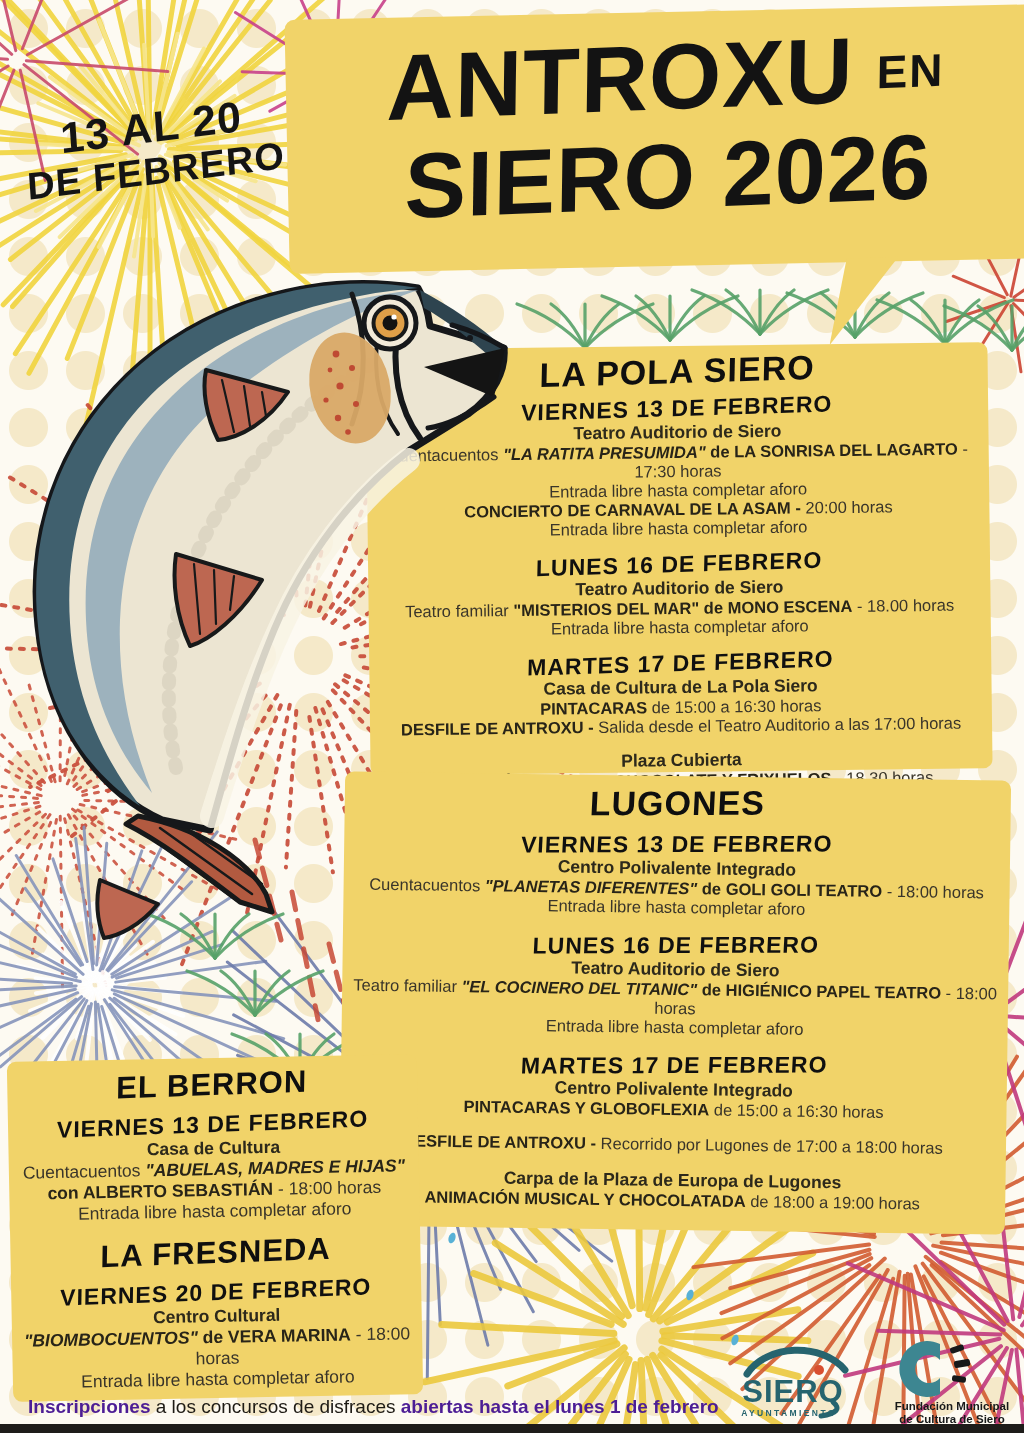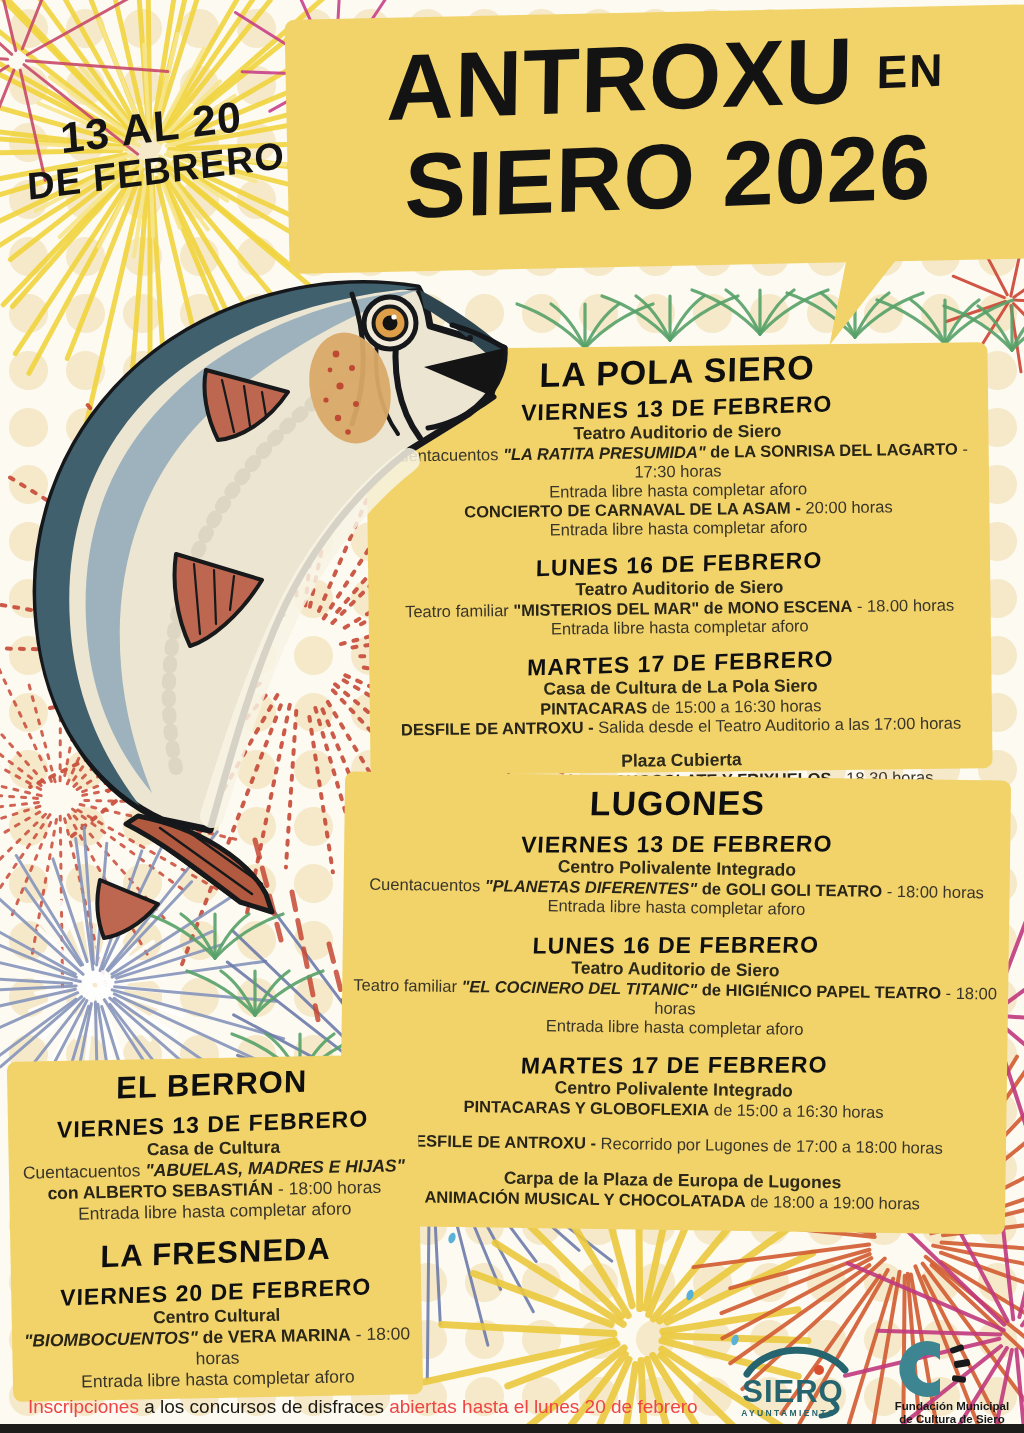--- a/index.html
+++ b/index.html
@@ -33,21 +33,21 @@
   .lnb{font-size:17.5px;line-height:21px;color:#3a352a;}
   .b{font-weight:700;color:#282418;}
   .bi{font-weight:700;font-style:italic;color:#282418;}
   .mt4{margin-top:4px;} .mt8{margin-top:8px;} .mt12{margin-top:12px;} .mt14{margin-top:14px;} .mt16{margin-top:16px;}
 
   #panel-pola{left:368px;top:346px;width:622px;height:420px;transform:rotate(-.7deg);padding-top:6px;}
   #panel-lugones{left:342px;top:776px;width:666px;height:446px;transform:rotate(.8deg);padding-top:8px;}
   #panel-berron{left:10px;top:1058px;width:410px;height:330px;transform:rotate(-1.1deg);padding-top:10px;}
 
   .ins{position:absolute;left:28px;top:1396px;z-index:3;font-size:19px;color:#1d1a14;}
-  .ins .b{font-weight:400;color:#ef4444;}
+  .ins .b{font-weight:700;color:#4c1d95;}
   .blackbar{position:absolute;left:0;top:1424px;width:1024px;height:9px;background:#1e1c1a;z-index:4;}
   .logo{position:absolute;z-index:3;}
 </style>
 </head>
 <body>
 
 <div class="poster">
 
   <svg id="deco" width="1024" height="1433" viewBox="0 0 1024 1433">
       <line x1="179.89125106722938" y1="153.2607779023794" x2="437.1460315389839" y2="181.3241969127472" stroke="#f1d53f" stroke-width="5" stroke-linecap="round" opacity="0.9"></line>
@@ -654,21 +654,21 @@
       <circle cx="394" cy="49" r="2.6" fill="#ffffff"></circle>
 
       <path d="M505,80 L424,99 L494,129 Z" fill="#141414"></path>
       <path d="M494,129 C468,148 444,158 428,160" stroke="#15171a" stroke-width="5" fill="none"></path>
       <path d="M505,80 C488,70 470,62 452,57" stroke="#15171a" stroke-width="5" fill="none"></path>
       <circle cx="470" cy="70" r="3" fill="#15171a"></circle>
     </g>
   </svg>
 
   <div class="ins">
-    <span class="b">Inscripciones</span><span> a los concursos de disfraces </span><span class="b">abiertas hasta el lunes 20 de febrero</span>
+    <span class="b">Inscripciones</span><span> a los concursos de disfraces </span><span class="b">abiertas hasta el lunes 1 de febrero</span>
   </div>
 
   <svg class="logo" style="left:733px;top:1336px;" width="130" height="88" viewBox="0 0 130 88">
     <path d="M14,38 C34,8 88,6 112,34" stroke="#26646f" stroke-width="7" fill="none" stroke-linecap="round"></path>
     <circle cx="86" cy="34" r="5" fill="#d94f30"></circle>
     <text x="60" y="66" text-anchor="middle" font-family="Liberation Sans, sans-serif" font-size="31" font-weight="900" fill="#26646f" letter-spacing="1">SIERO</text>
     <path d="M100,66 q12,10 -12,14" stroke="#26646f" stroke-width="5" fill="none" stroke-linecap="round"></path>
     <text x="56" y="80" text-anchor="middle" font-family="Liberation Sans, sans-serif" font-size="8.5" font-weight="700" fill="#26646f" letter-spacing="2.4">AYUNTAMIENTO</text>
   </svg>
 

